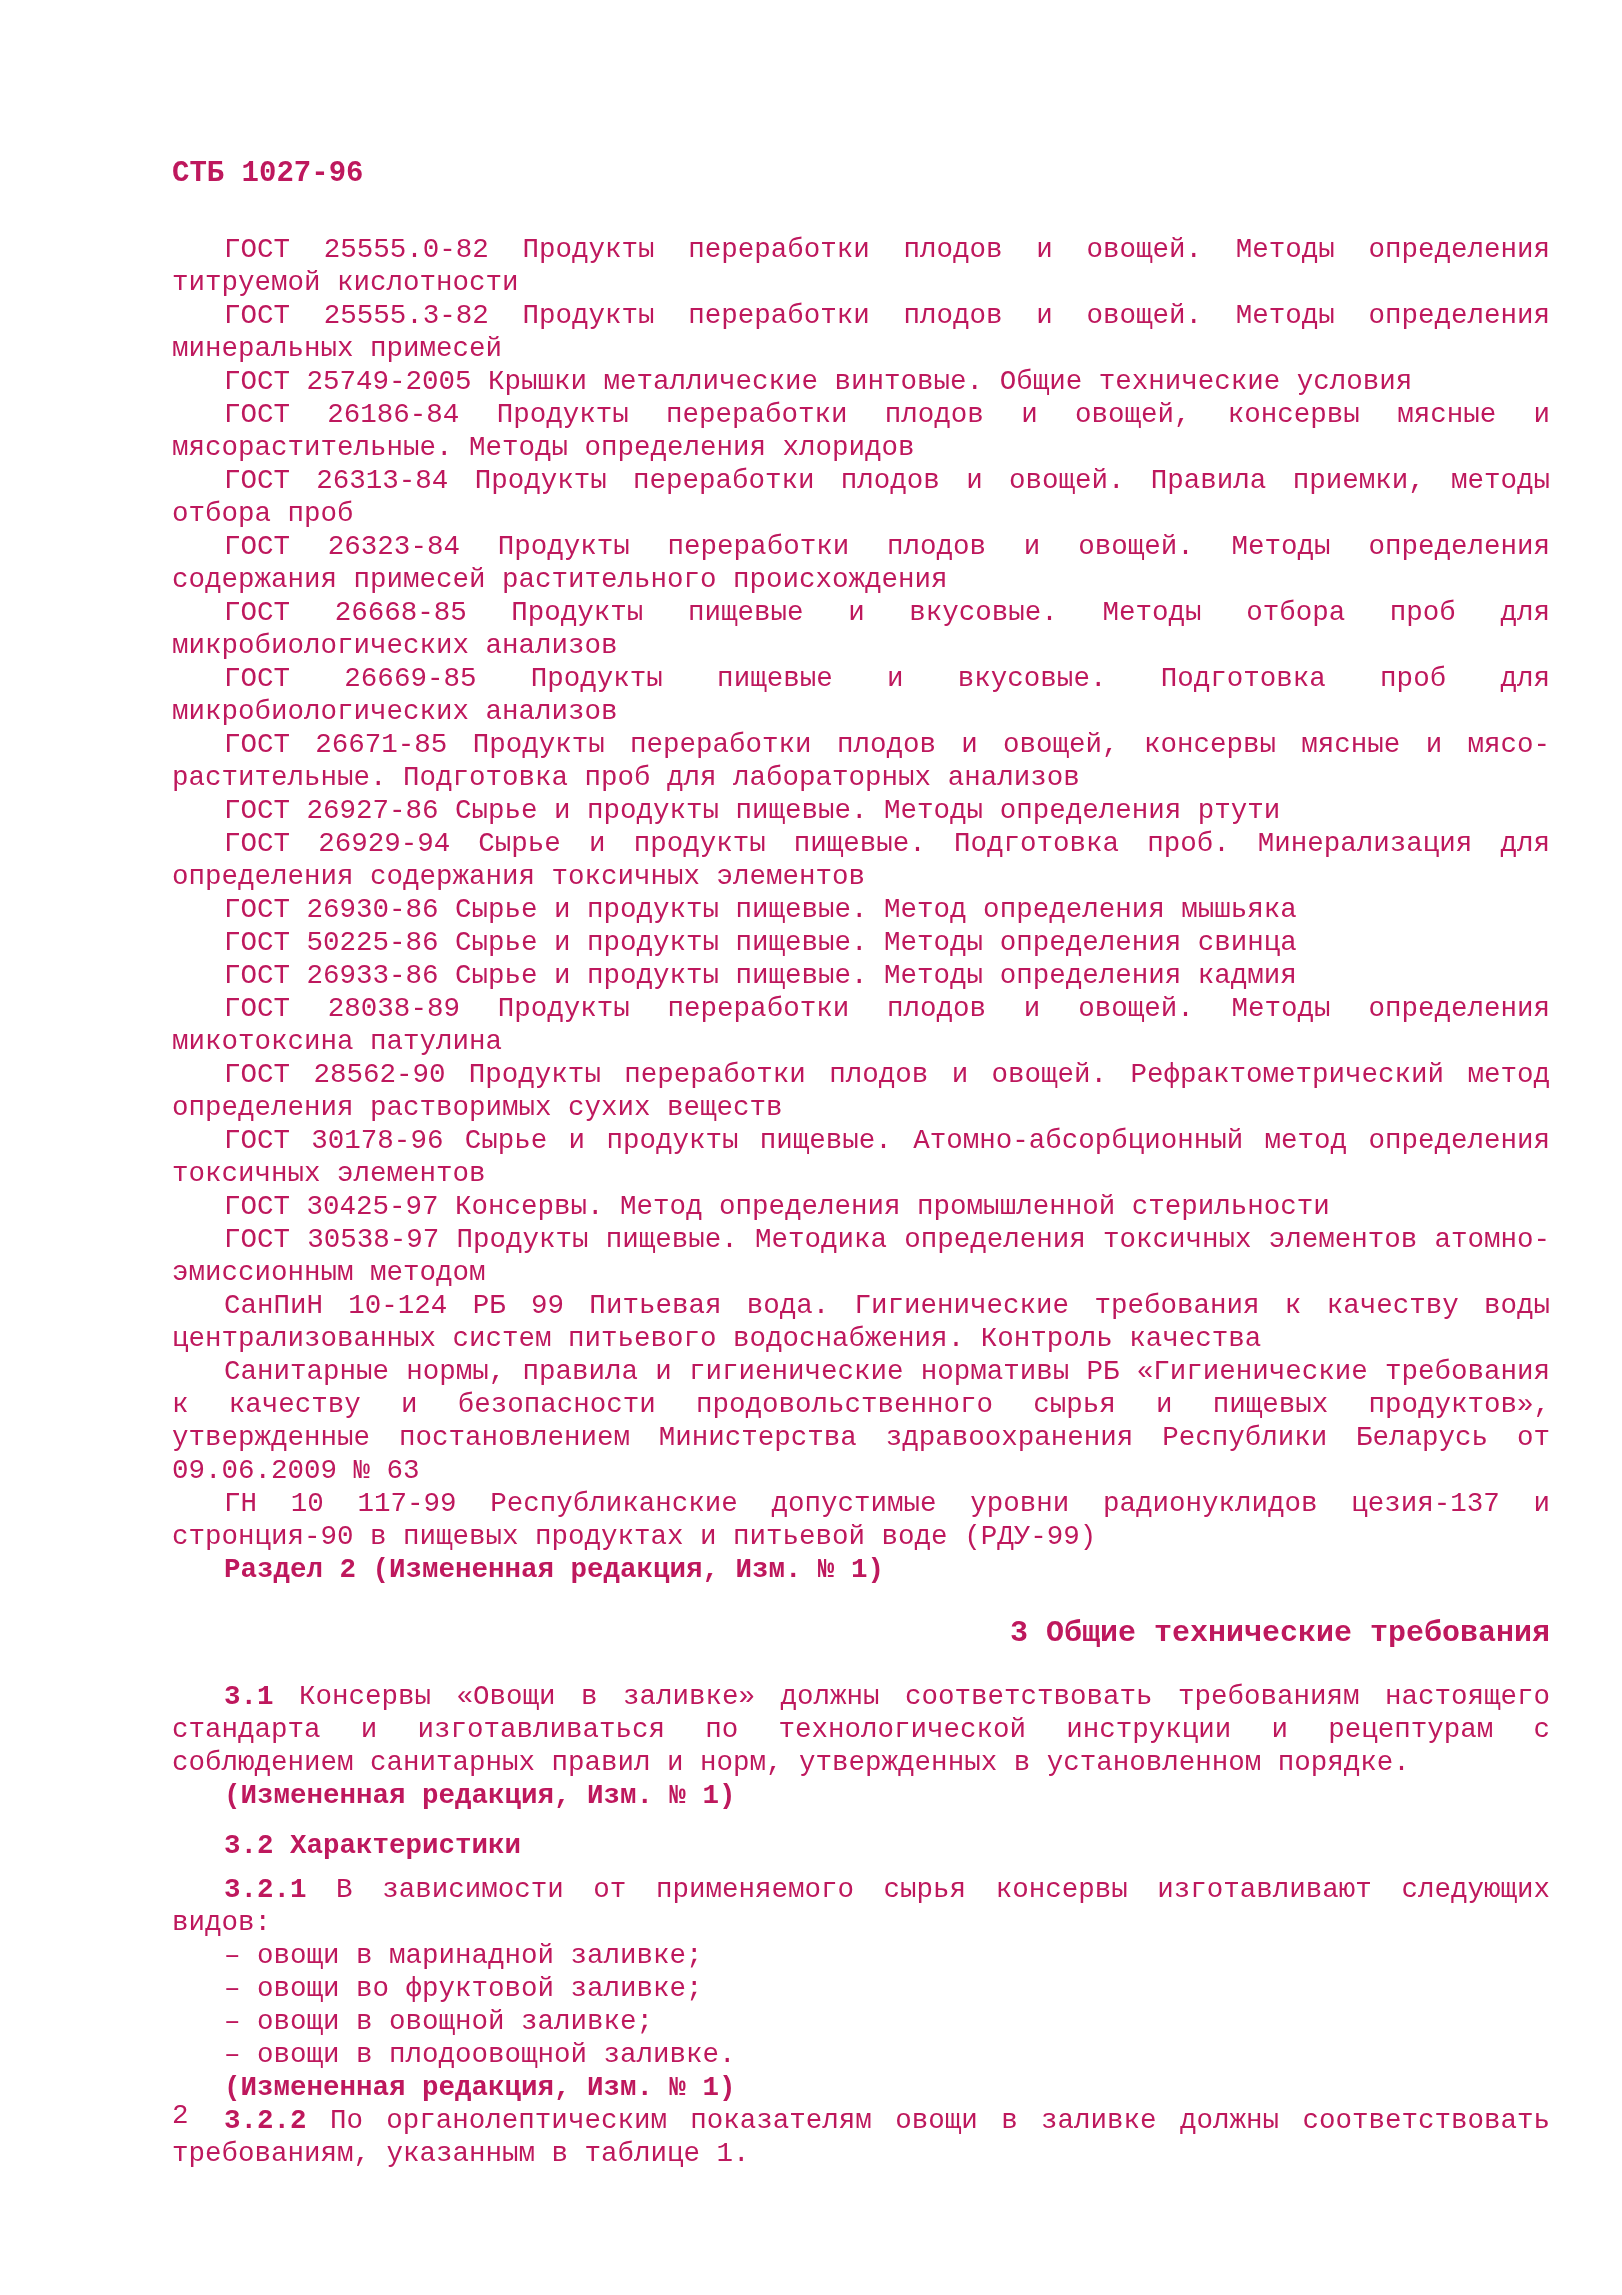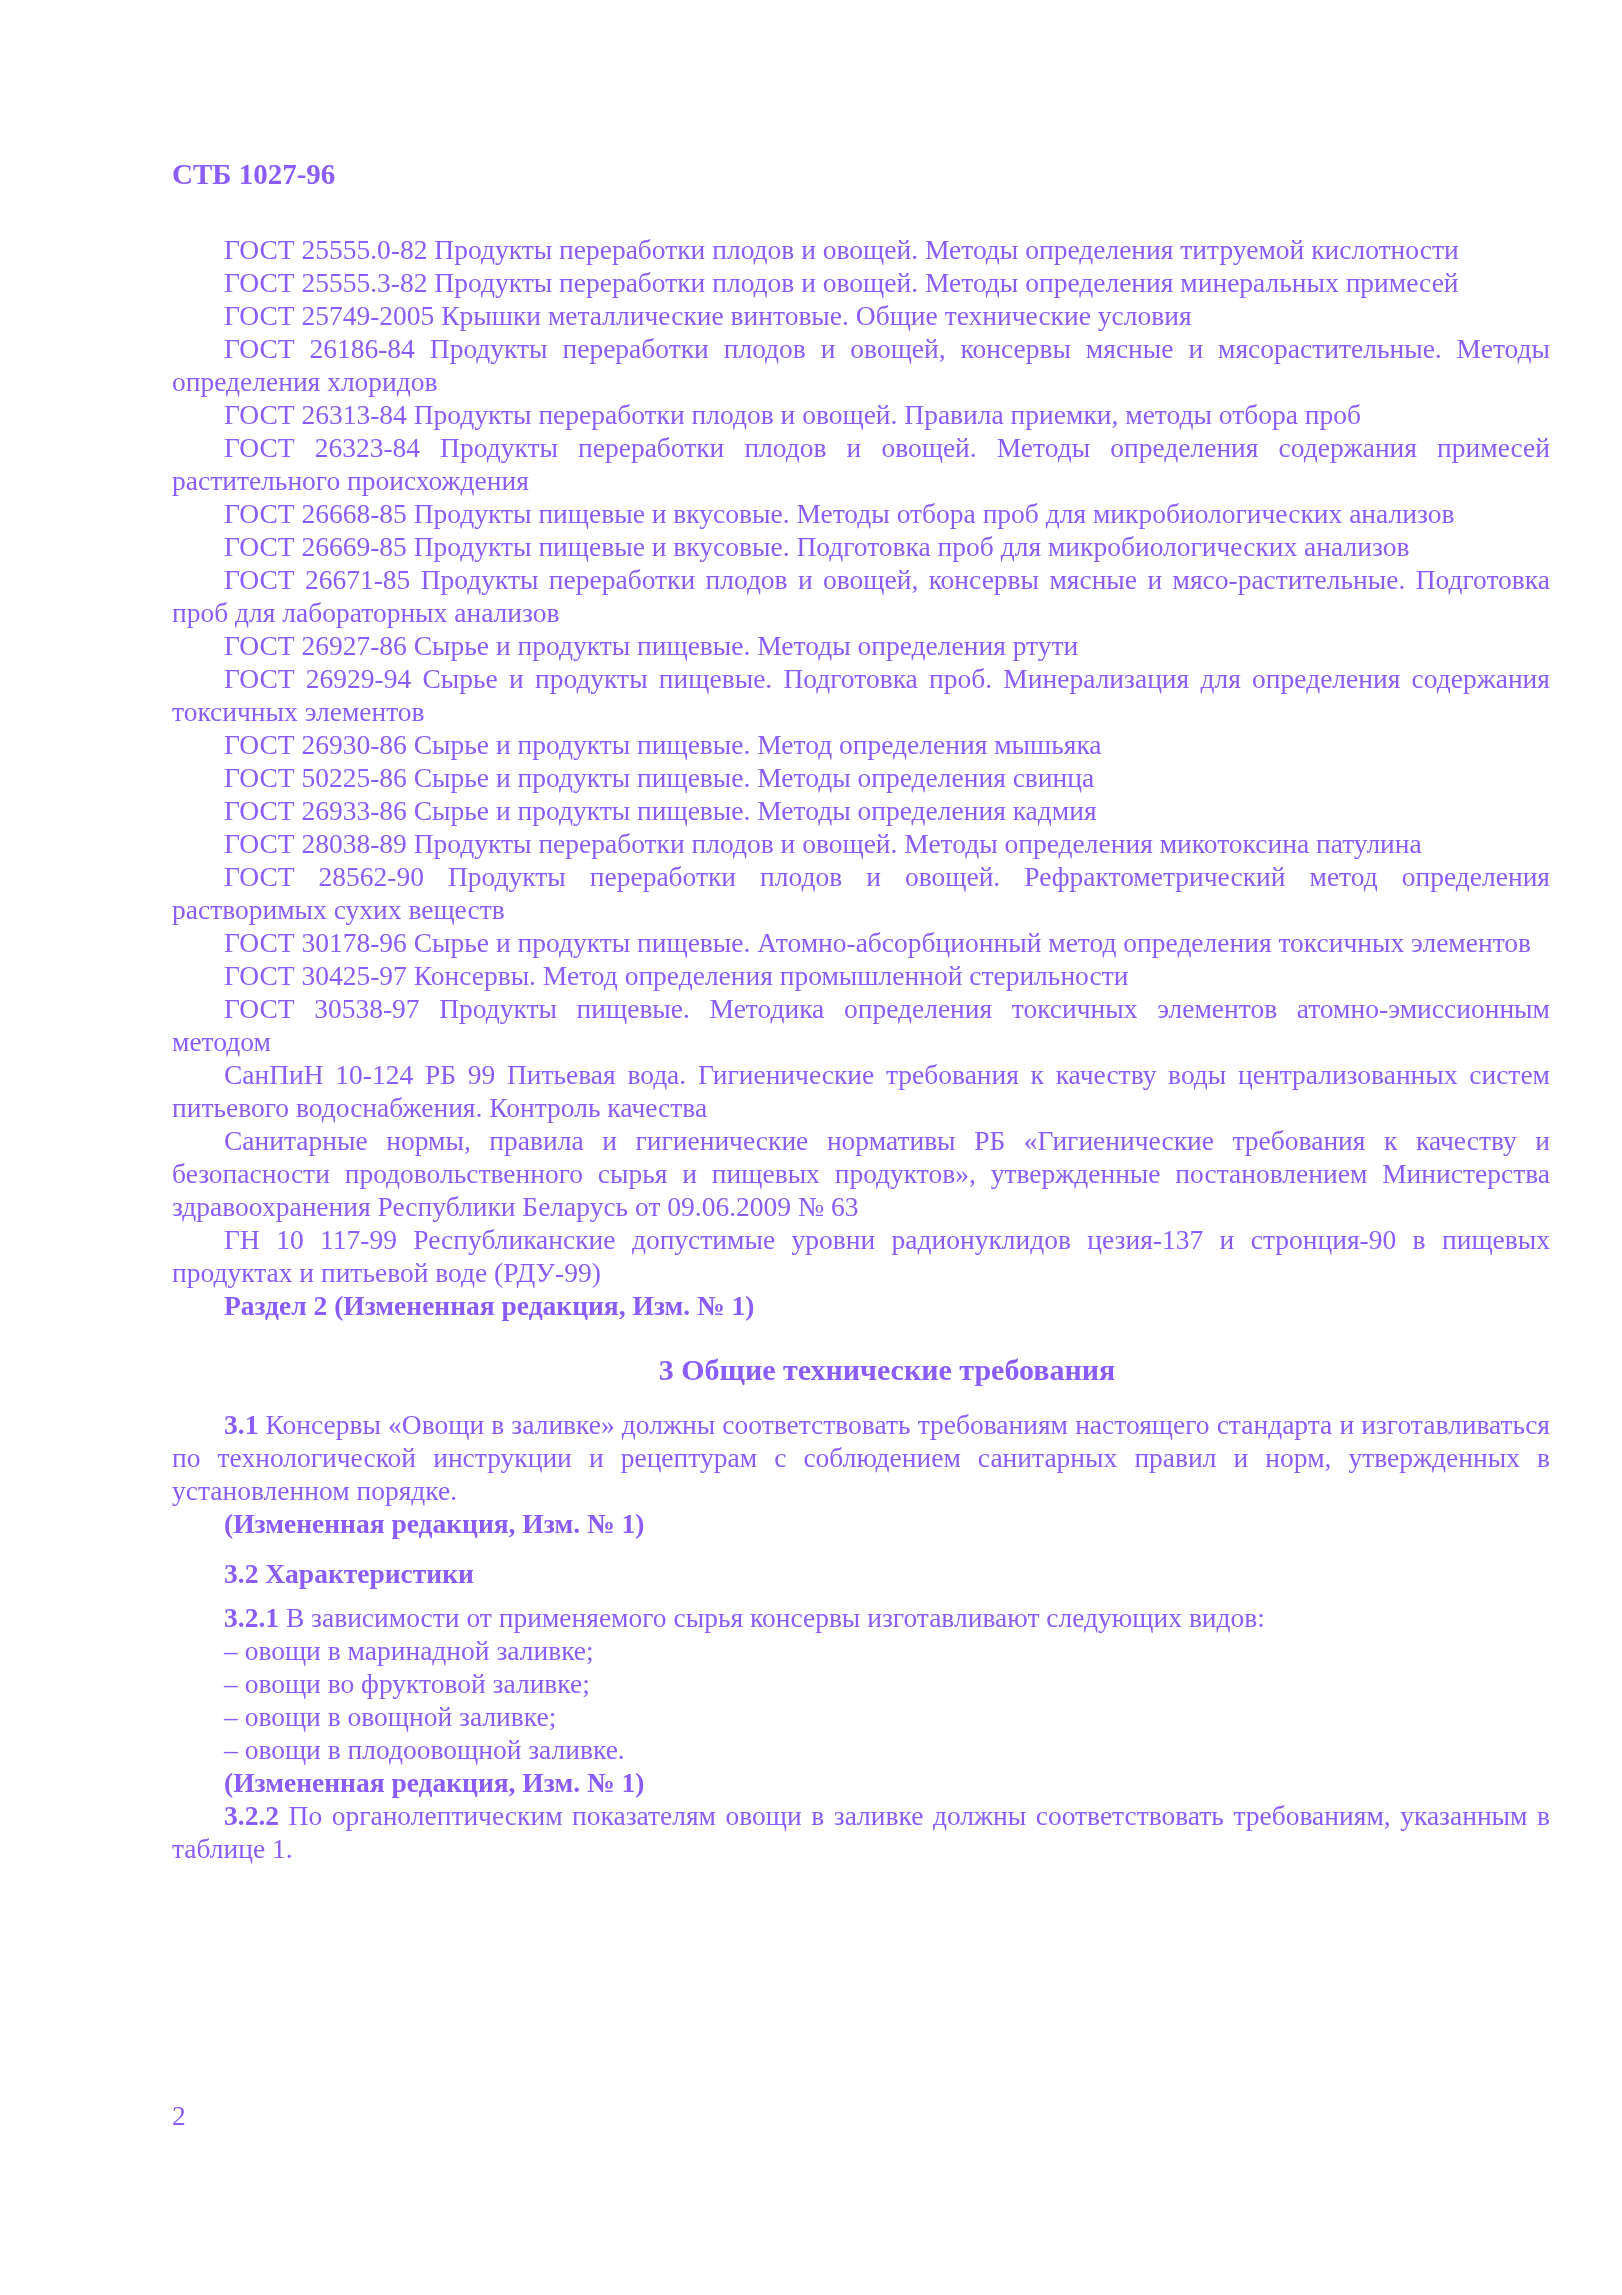--- a/index.html
+++ b/index.html
@@ -5,22 +5,22 @@
   html, body {
     margin: 0;
     padding: 0;
     background: #e8e8e8;
   }
   .page {
     position: relative;
     width: 1622px;
     height: 2295px;
     background: #ffffff;
-    color: #8b5cf6;
-    font-family: Liberation Serif, serif;
+    color: #be185d;
+    font-family: Liberation Mono, monospace;
     font-size: 27.5px;
     line-height: 33px;
     overflow: hidden;
   }
   .doc-code {
     position: absolute;
     left: 172px;
     top: 157px;
     font-weight: bold;
     font-size: 29px;
@@ -35,23 +35,23 @@
   }
   .content p {
     margin: 0;
     text-indent: 52px;
   }
   .bold { font-weight: bold; }
   .section-heading {
     font-weight: bold;
     font-size: 30px;
     line-height: 37px;
-    margin: 29px 0 20px 0;
+    margin: 29px 0 28px 0;
     text-indent: 52px;
-    text-align: center;
+    text-align: right;
   }
   .sub-heading {
     font-weight: bold;
     margin: 17px 0 10.5px 0 !important;
   }
   .num { font-weight: bold; }
   .page-number {
     position: absolute;
     left: 172px;
     top: 2099px;

